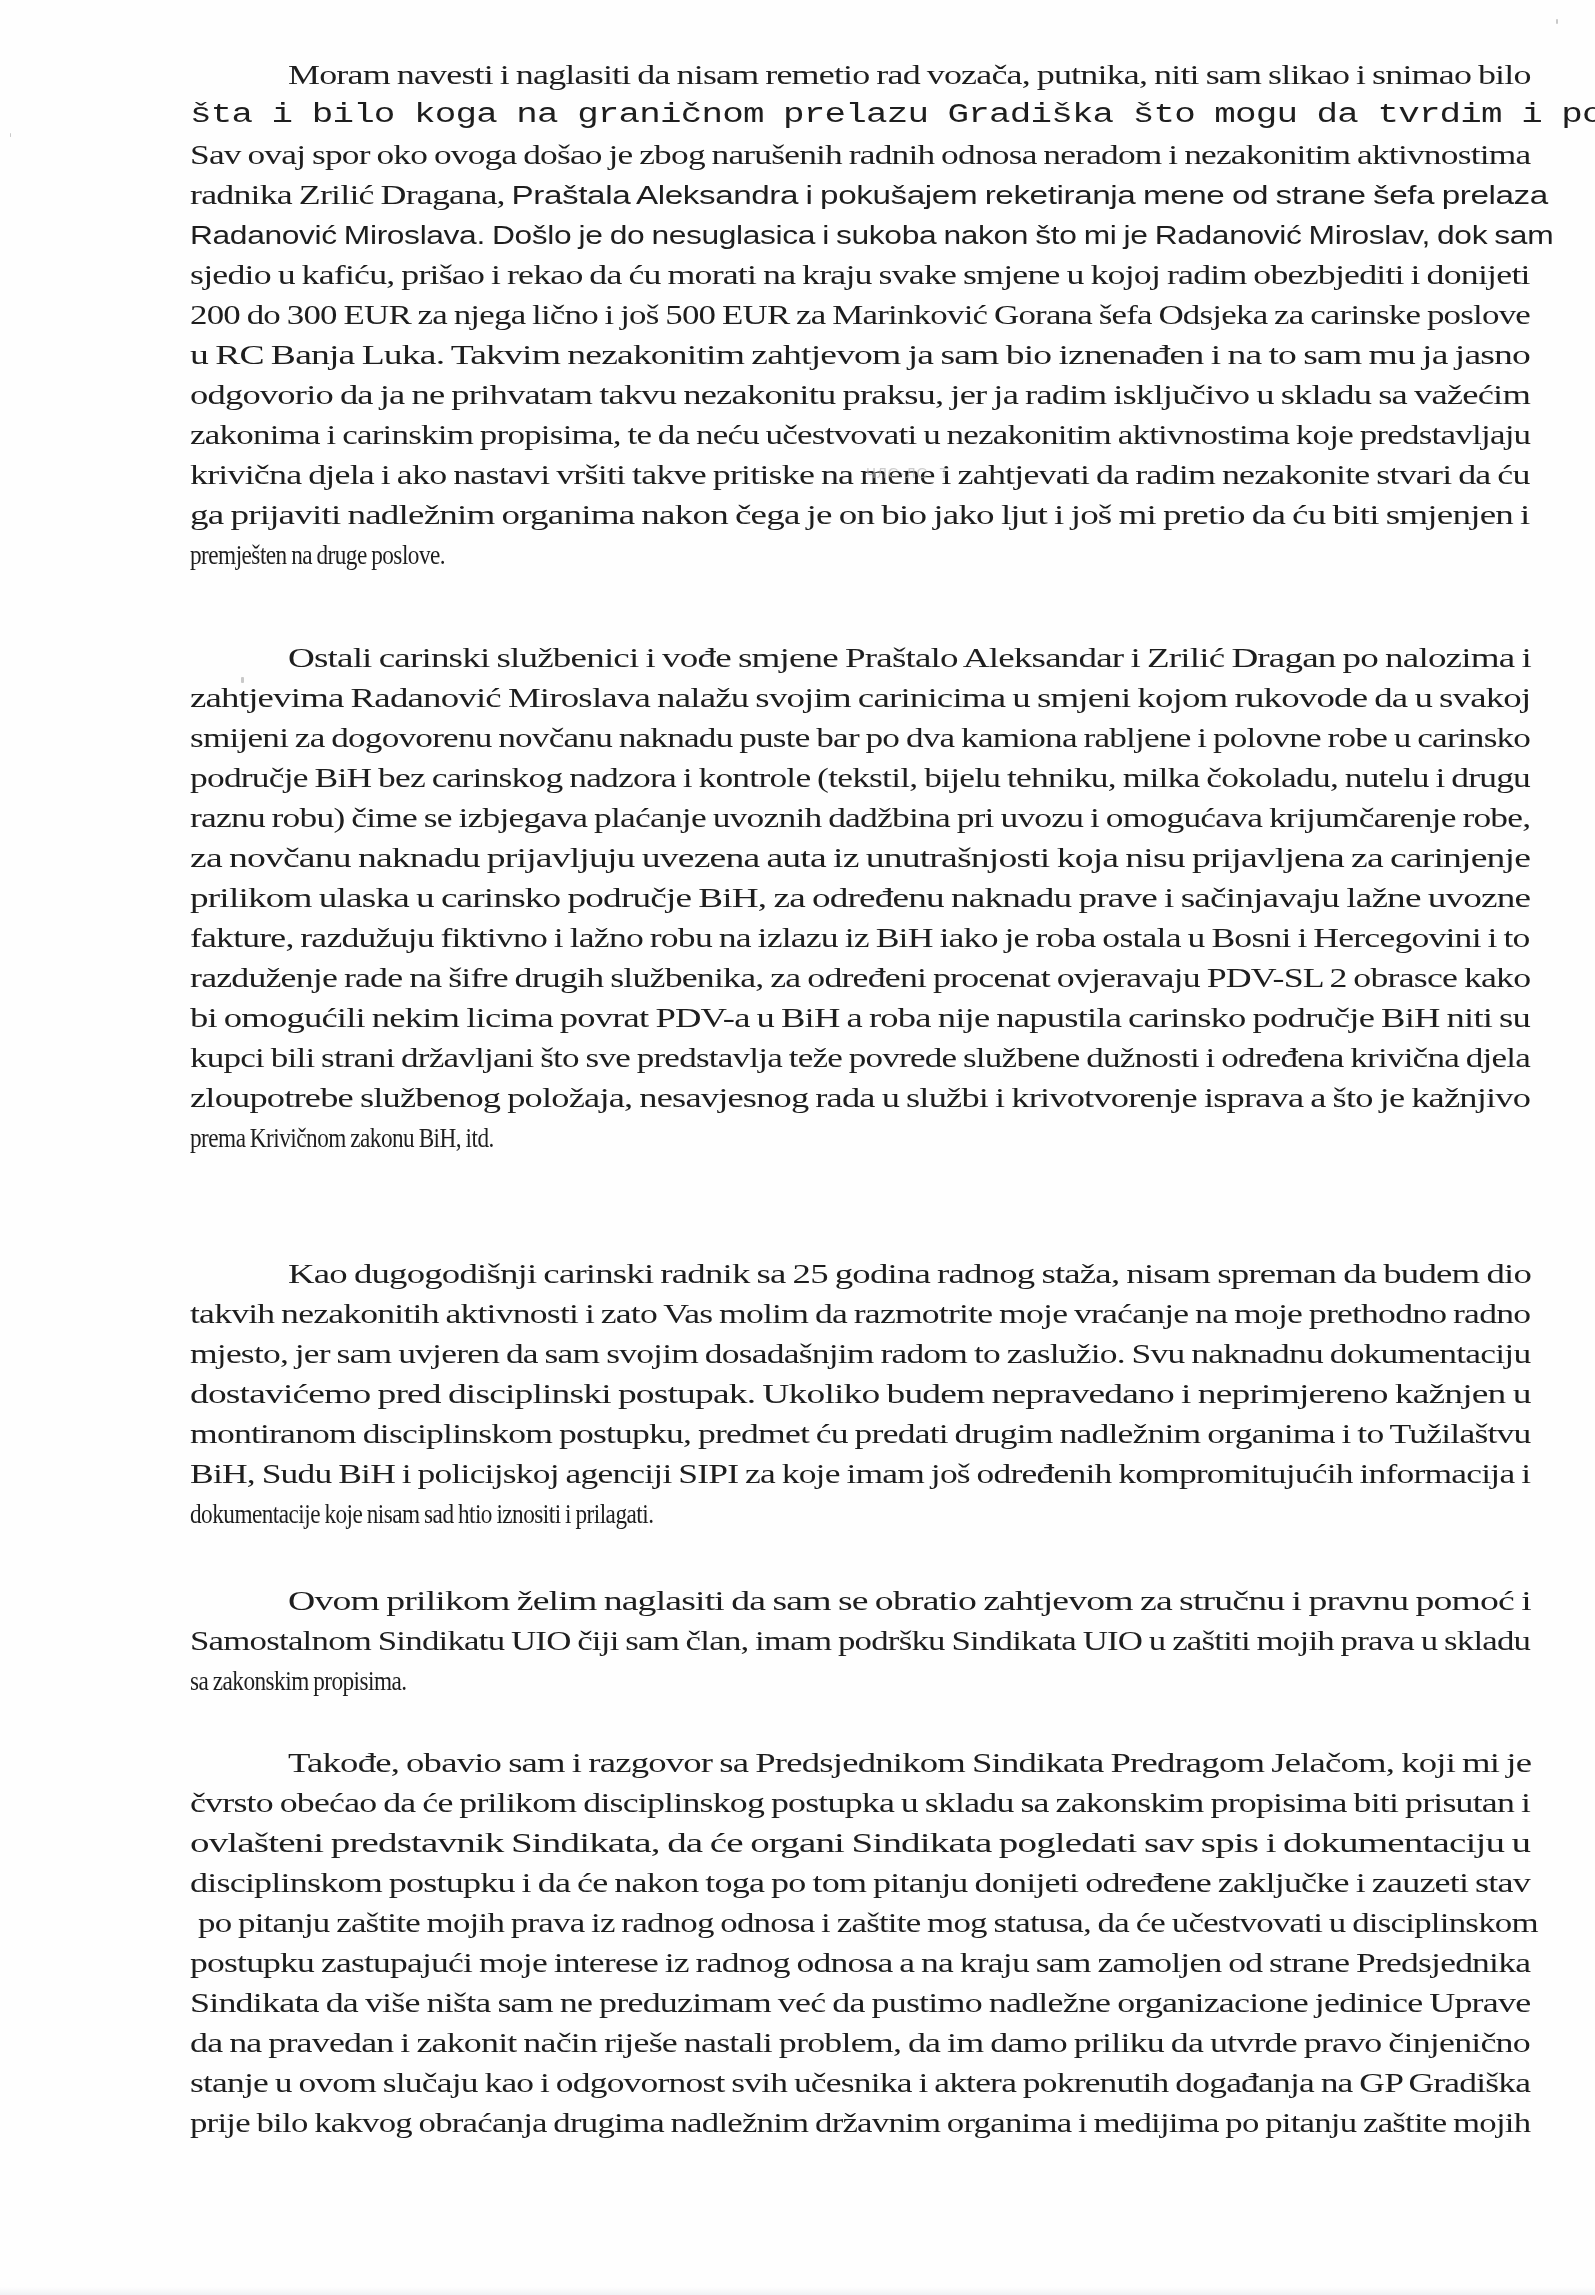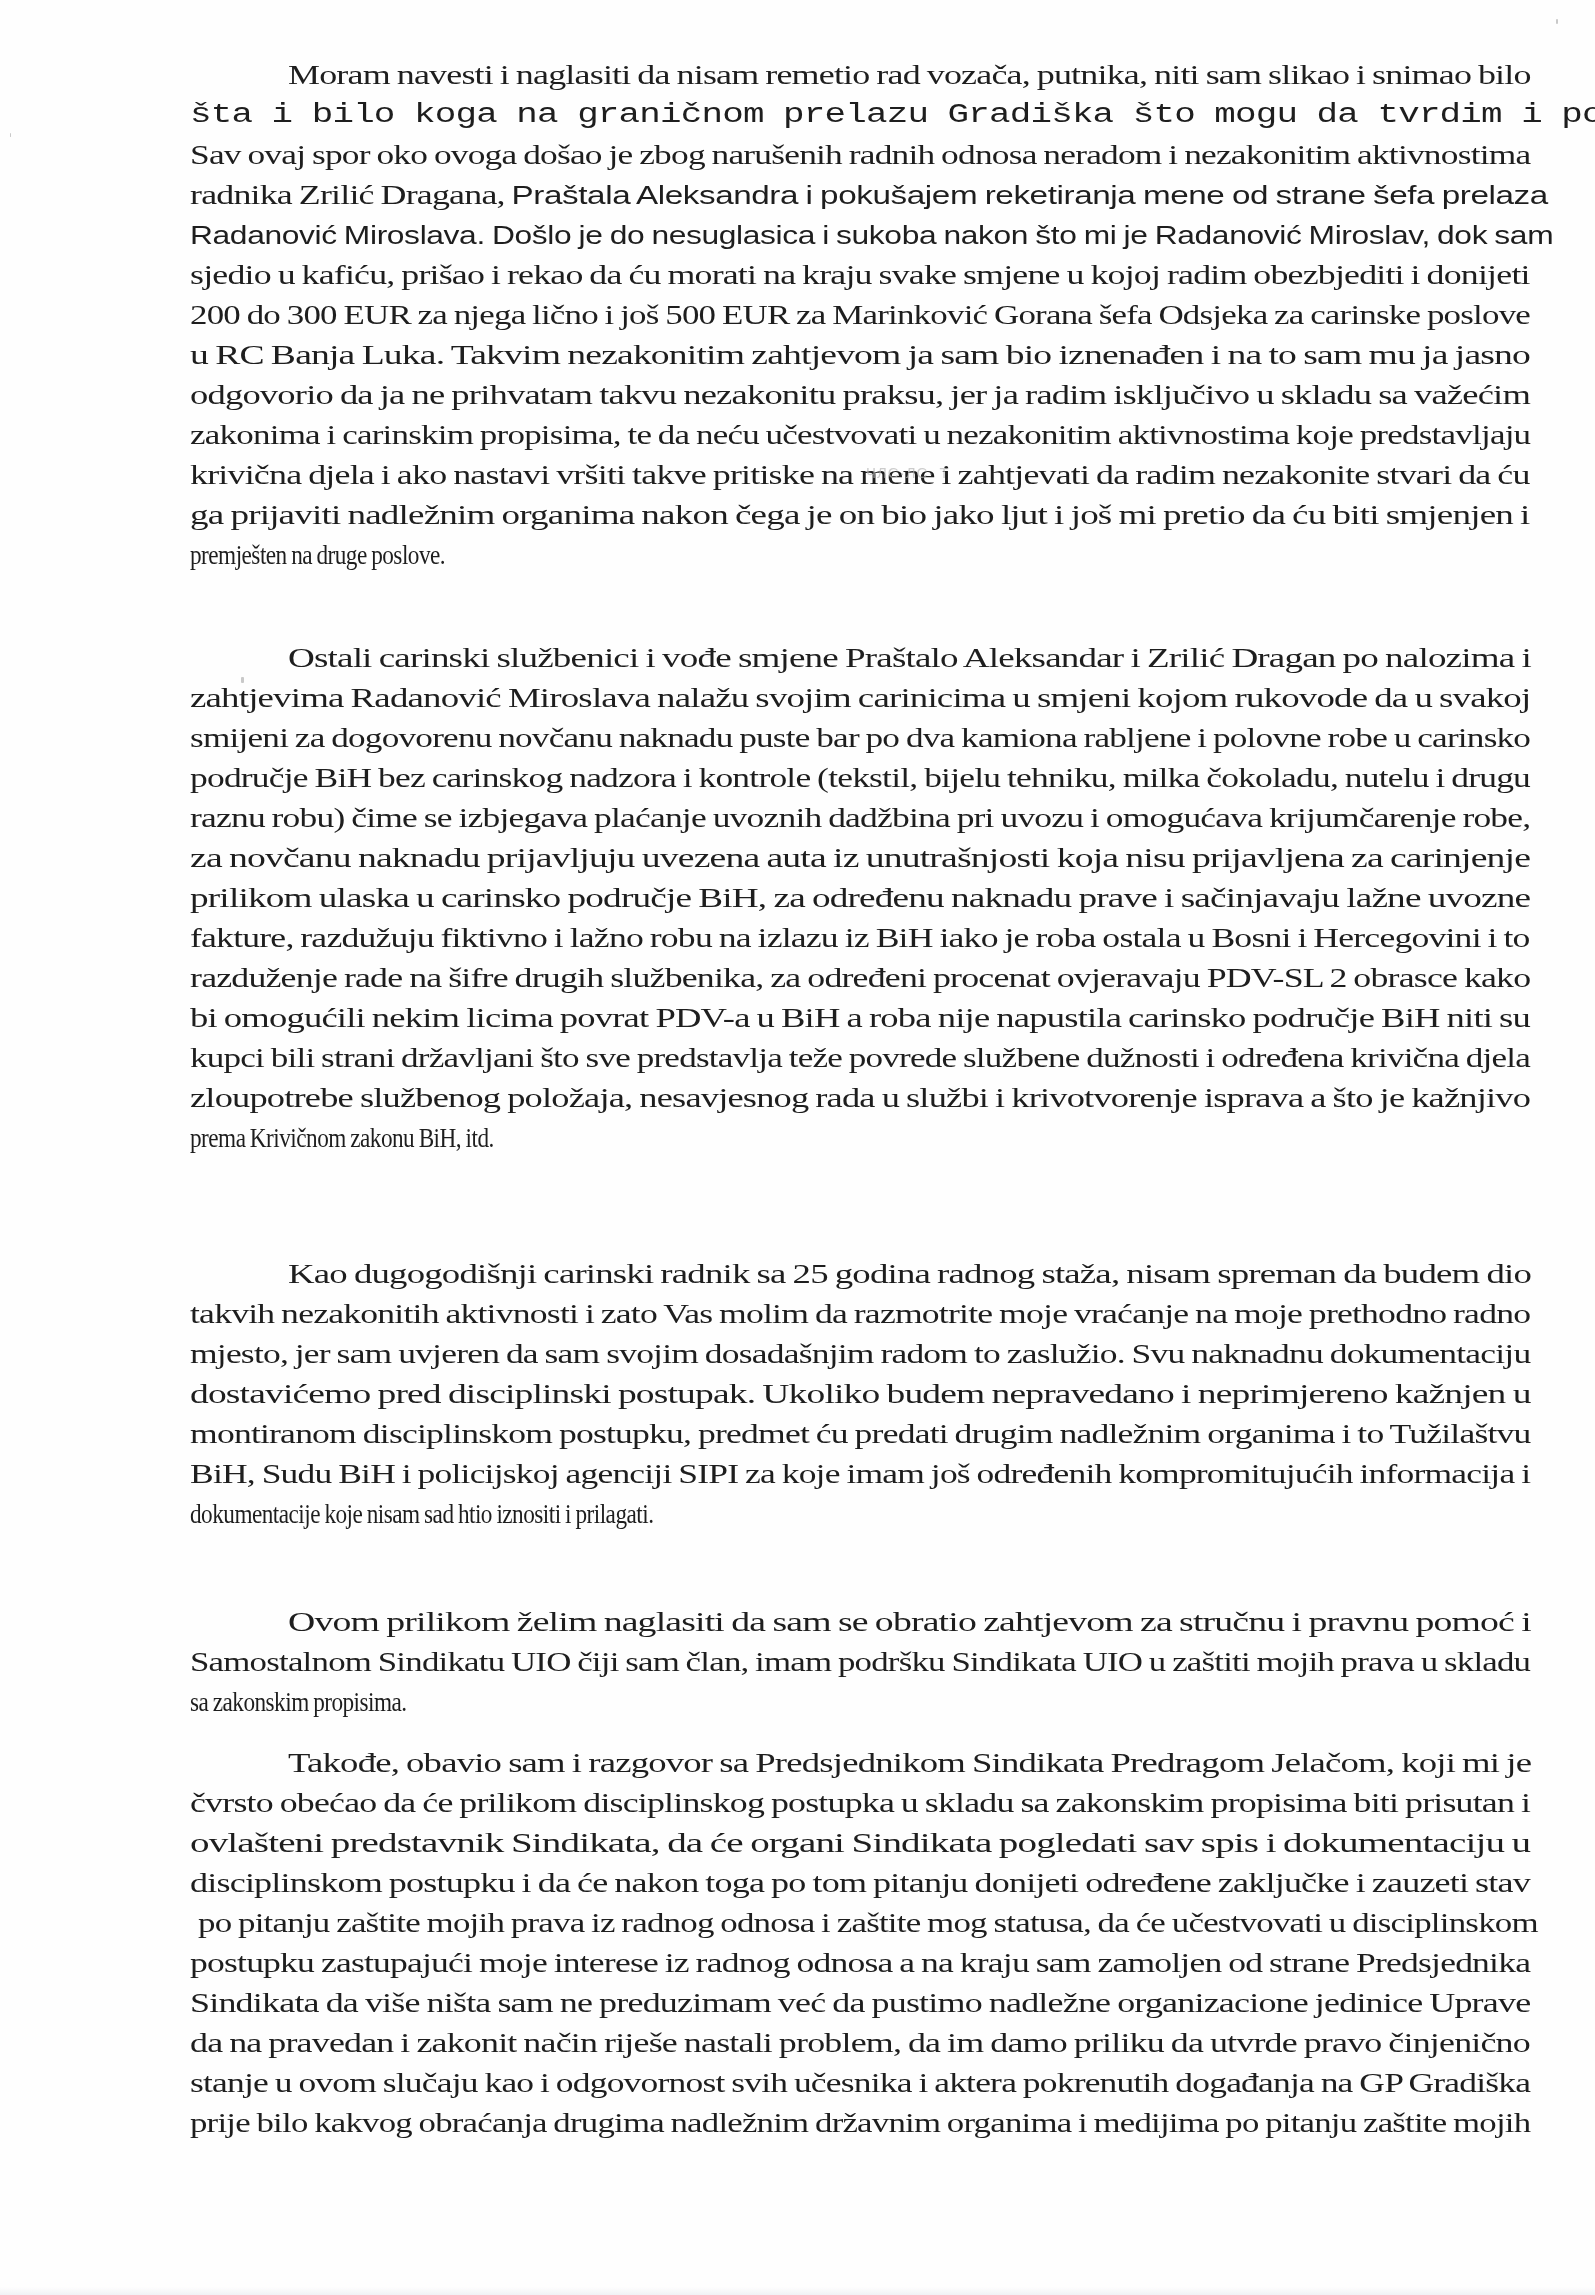--- a/index.html
+++ b/index.html
@@ -114,21 +114,21 @@
     <div class="para" style="top:1254px">
         <span class="line indent" style="white-space: nowrap; text-align: left; text-align-last: left;"><span style="display: inline-block; white-space: nowrap; transform-origin: left center; transform: scaleX(1.3634);">Kao dugogodišnji carinski radnik sa 25 godina radnog staža, nisam spreman da budem dio</span></span>
         <span class="line" style="white-space: nowrap; text-align: left; text-align-last: left;"><span style="display: inline-block; white-space: nowrap; transform-origin: left center; transform: scaleX(1.3199);">takvih nezakonitih aktivnosti i zato Vas molim da razmotrite moje vraćanje na moje prethodno radno</span></span>
         <span class="line" style="white-space: nowrap; text-align: left; text-align-last: left;"><span style="display: inline-block; white-space: nowrap; transform-origin: left center; transform: scaleX(1.3147);">mjesto, jer sam uvjeren da sam svojim dosadašnjim radom to zaslužio. Svu naknadnu dokumentaciju</span></span>
         <span class="line" style="white-space: nowrap; text-align: left; text-align-last: left;"><span style="display: inline-block; white-space: nowrap; transform-origin: left center; transform: scaleX(1.3885);">dostavićemo pred disciplinski postupak. Ukoliko budem nepravedano i neprimjereno kažnjen u</span></span>
         <span class="line" style="white-space: nowrap; text-align: left; text-align-last: left;"><span style="display: inline-block; white-space: nowrap; transform-origin: left center; transform: scaleX(1.3177);">montiranom disciplinskom postupku, predmet ću predati drugim nadležnim organima  i to Tužilaštvu</span></span>
         <span class="line" style="white-space: nowrap; text-align: left; text-align-last: left;"><span style="display: inline-block; white-space: nowrap; transform-origin: left center; transform: scaleX(1.3142);">BiH, Sudu BiH i policijskoj agenciji SIPI za koje imam još određenih kompromitujućih informacija i</span></span>
         <span class="line last"><span style="display: inline-block; transform-origin: left center; transform: scaleX(0.86);">dokumentacije koje nisam sad htio iznositi i prilagati.</span></span>
       </div>
     <div class="para" style="top:1581px">
-        <span class="line indent" style="white-space: nowrap; text-align: right; text-align-last: left; margin-top: 21px;"><span style="display: inline-block; white-space: nowrap; transform-origin: left center; transform: scaleX(1.3984);">Ovom prilikom želim naglasiti da sam se obratio zahtjevom za stručnu i pravnu pomoć i</span></span>
+        <span class="line indent" style="white-space: nowrap; text-align: right; text-align-last: left;"><span style="display: inline-block; white-space: nowrap; transform-origin: left center; transform: scaleX(1.3984);">Ovom prilikom želim naglasiti da sam se obratio zahtjevom za stručnu i pravnu pomoć i</span></span>
         <span class="line" style="white-space: nowrap; text-align: left; text-align-last: left;"><span style="display: inline-block; white-space: nowrap; transform-origin: left center; transform: scaleX(1.2899);">Samostalnom Sindikatu UIO čiji sam član, imam podršku Sindikata UIO u zaštiti mojih prava u skladu</span></span>
         <span class="line last"><span style="display: inline-block; transform-origin: left center; transform: scaleX(0.86);">sa zakonskim propisima.</span></span>
       </div>
     <div class="para" style="top:1743px">
         <span class="line indent" style="white-space: nowrap; text-align: left; text-align-last: left;"><span style="display: inline-block; white-space: nowrap; transform-origin: left center; transform: scaleX(1.3604);">Takođe,  obavio sam i razgovor sa Predsjednikom Sindikata  Predragom Jelačom, koji mi je</span></span>
         <span class="line" style="white-space: nowrap; text-align: right; text-align-last: left;"><span style="display: inline-block; white-space: nowrap; transform-origin: left center; transform: scaleX(1.3276);">čvrsto obećao da će prilikom disciplinskog postupka u skladu sa zakonskim propisima biti prisutan i</span></span>
         <span class="line" style="white-space: nowrap; text-align: left; text-align-last: left;"><span style="display: inline-block; white-space: nowrap; transform-origin: left center; transform: scaleX(1.4475);">ovlašteni  predstavnik  Sindikata,  da  će  organi  Sindikata  pogledati  sav  spis  i  dokumentaciju  u</span></span>
         <span class="line" style="white-space: nowrap; text-align: right; text-align-last: left;"><span style="display: inline-block; white-space: nowrap; transform-origin: left center; transform: scaleX(1.3359);">disciplinskom postupku i da će nakon toga po tom pitanju donijeti određene zaključke i zauzeti stav</span></span>
         <span class="line" style="white-space: nowrap; text-align: left; text-align-last: left; margin-left: 8px;"><span style="display: inline-block; white-space: nowrap; transform-origin: left center; transform: scaleX(1.2926);">po pitanju zaštite mojih prava iz radnog odnosa i zaštite mog statusa, da će učestvovati u disciplinskom</span></span>
         <span class="line" style="white-space: nowrap; text-align: left; text-align-last: left;"><span style="display: inline-block; white-space: nowrap; transform-origin: left center; transform: scaleX(1.3173);">postupku zastupajući moje interese iz radnog odnosa a na kraju sam zamoljen od strane Predsjednika</span></span>

